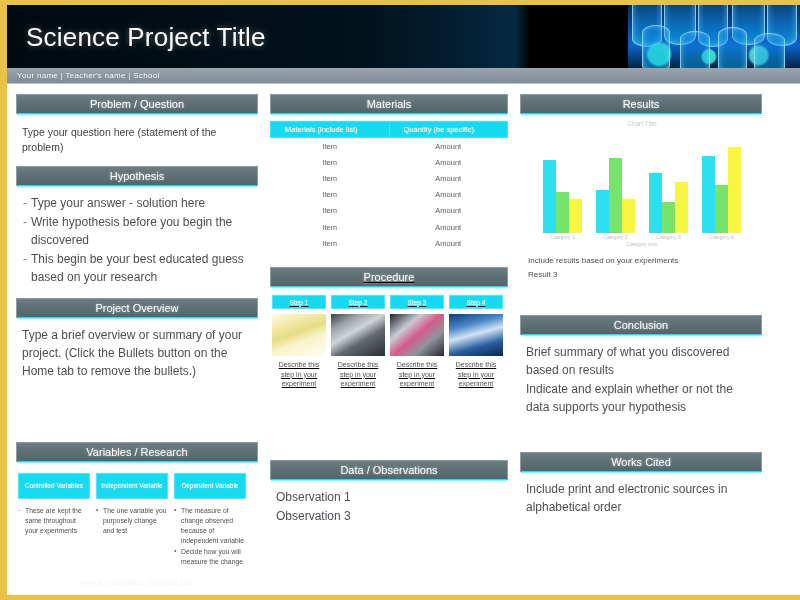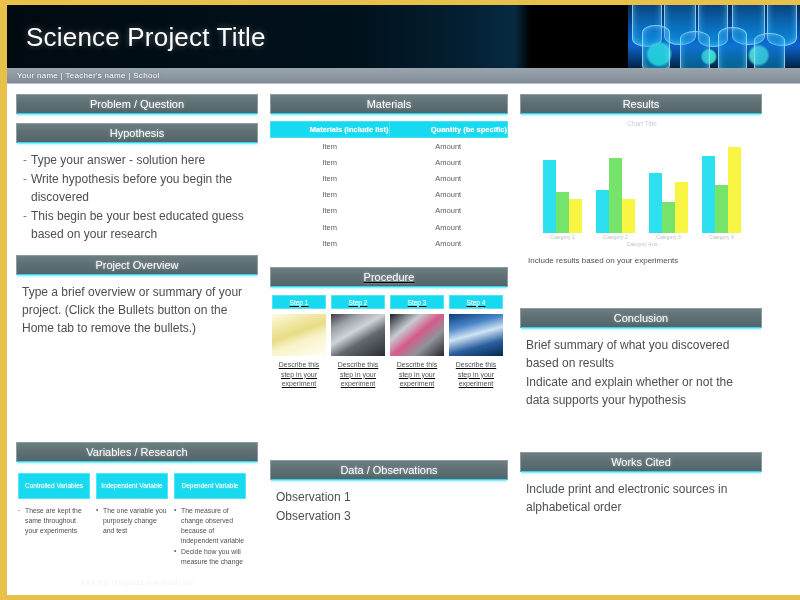--- a/index.html
+++ b/index.html
@@ -122,22 +122,22 @@
   }
   .nolist { list-style: none; }
   .nolist li { margin-bottom: 1px; }
 
   
   .mat-table { width: 100%; border-collapse: collapse; margin-top: 7px; }
   .mat-table th {
     background: #17d9ef;
     color: #ffffff;
     font-size: 7.5px;
-    font-weight: bold;
-    text-align: right;
+    font-weight: normal;
+    text-align: left;
     padding: 3px 0 3px 14px;
     text-shadow: 0 0 2px rgba(255,255,255,0.5);
     border: 1px solid #3fe4f6;
   }
   .mat-table td {
     font-size: 7.5px;
     color: #5b6064;
     padding: 3.6px 0 3.6px 0;
     text-align: center;
   }
@@ -257,20 +257,21 @@
   <div class="byline">
     <span>Your name | Teacher's name | School</span>
   </div>
 
   <div class="columns">
 
     <div class="col col-left">
 
       <div>
         <div class="sec-head">Problem / Question</div>
+        <div class="sec-body big">Type your question here (statement of the problem)</div>
       </div>
 
       <div>
         <div class="sec-head">Hypothesis</div>
         <div class="sec-body">
           <ul class="plain">
             <li>Type your answer - solution here</li>
             <li>Write hypothesis before you begin the discovered</li>
             <li>This begin be your best educated guess based on your research</li>
           </ul>
@@ -445,20 +446,21 @@
             <span>Category 2</span>
             <span>Category 3</span>
             <span>Category 4</span>
           </div>
           <div class="axis-label">Category Axis</div>
         </div>
 
         <div class="results-body">
           <ul class="nolist">
             <li>Include results based on your experiments</li>
+            <li>Result 3</li>
           </ul>
         </div>
       </div>
 
       <div class="spacer"></div>
 
       <div>
         <div class="sec-head">Conclusion</div>
         <div class="sec-body">
           <ul class="nolist">

